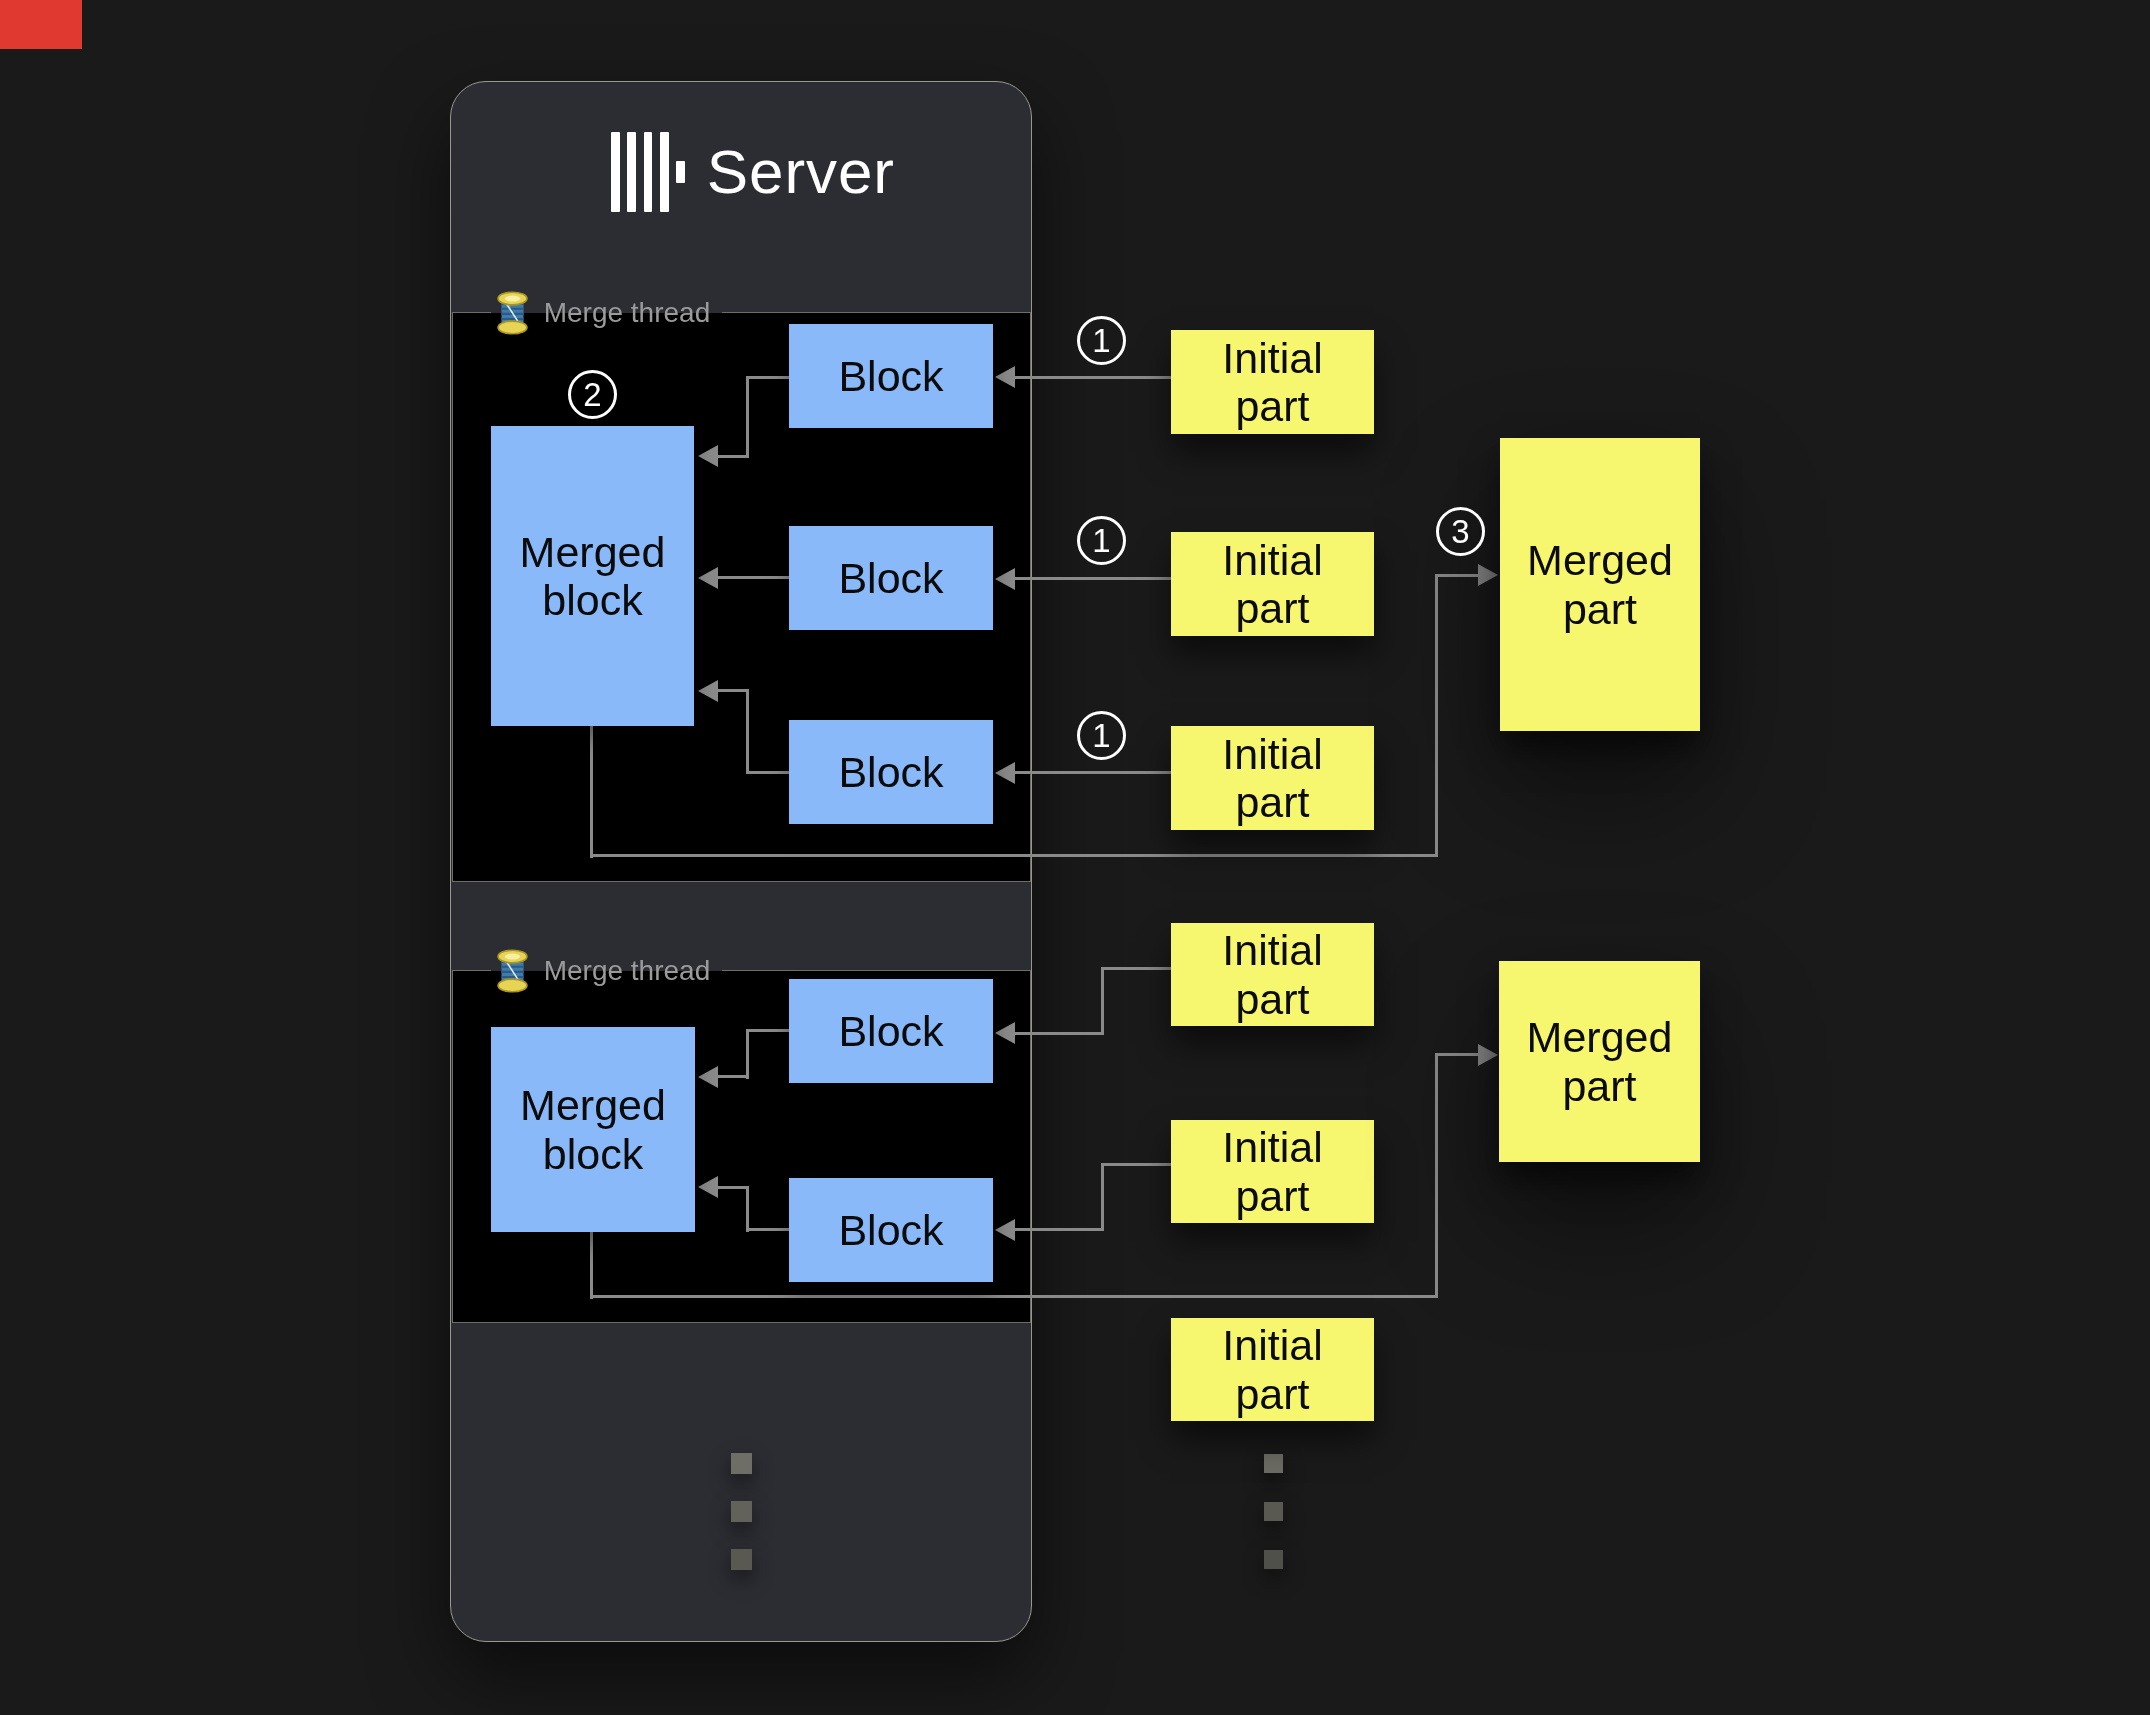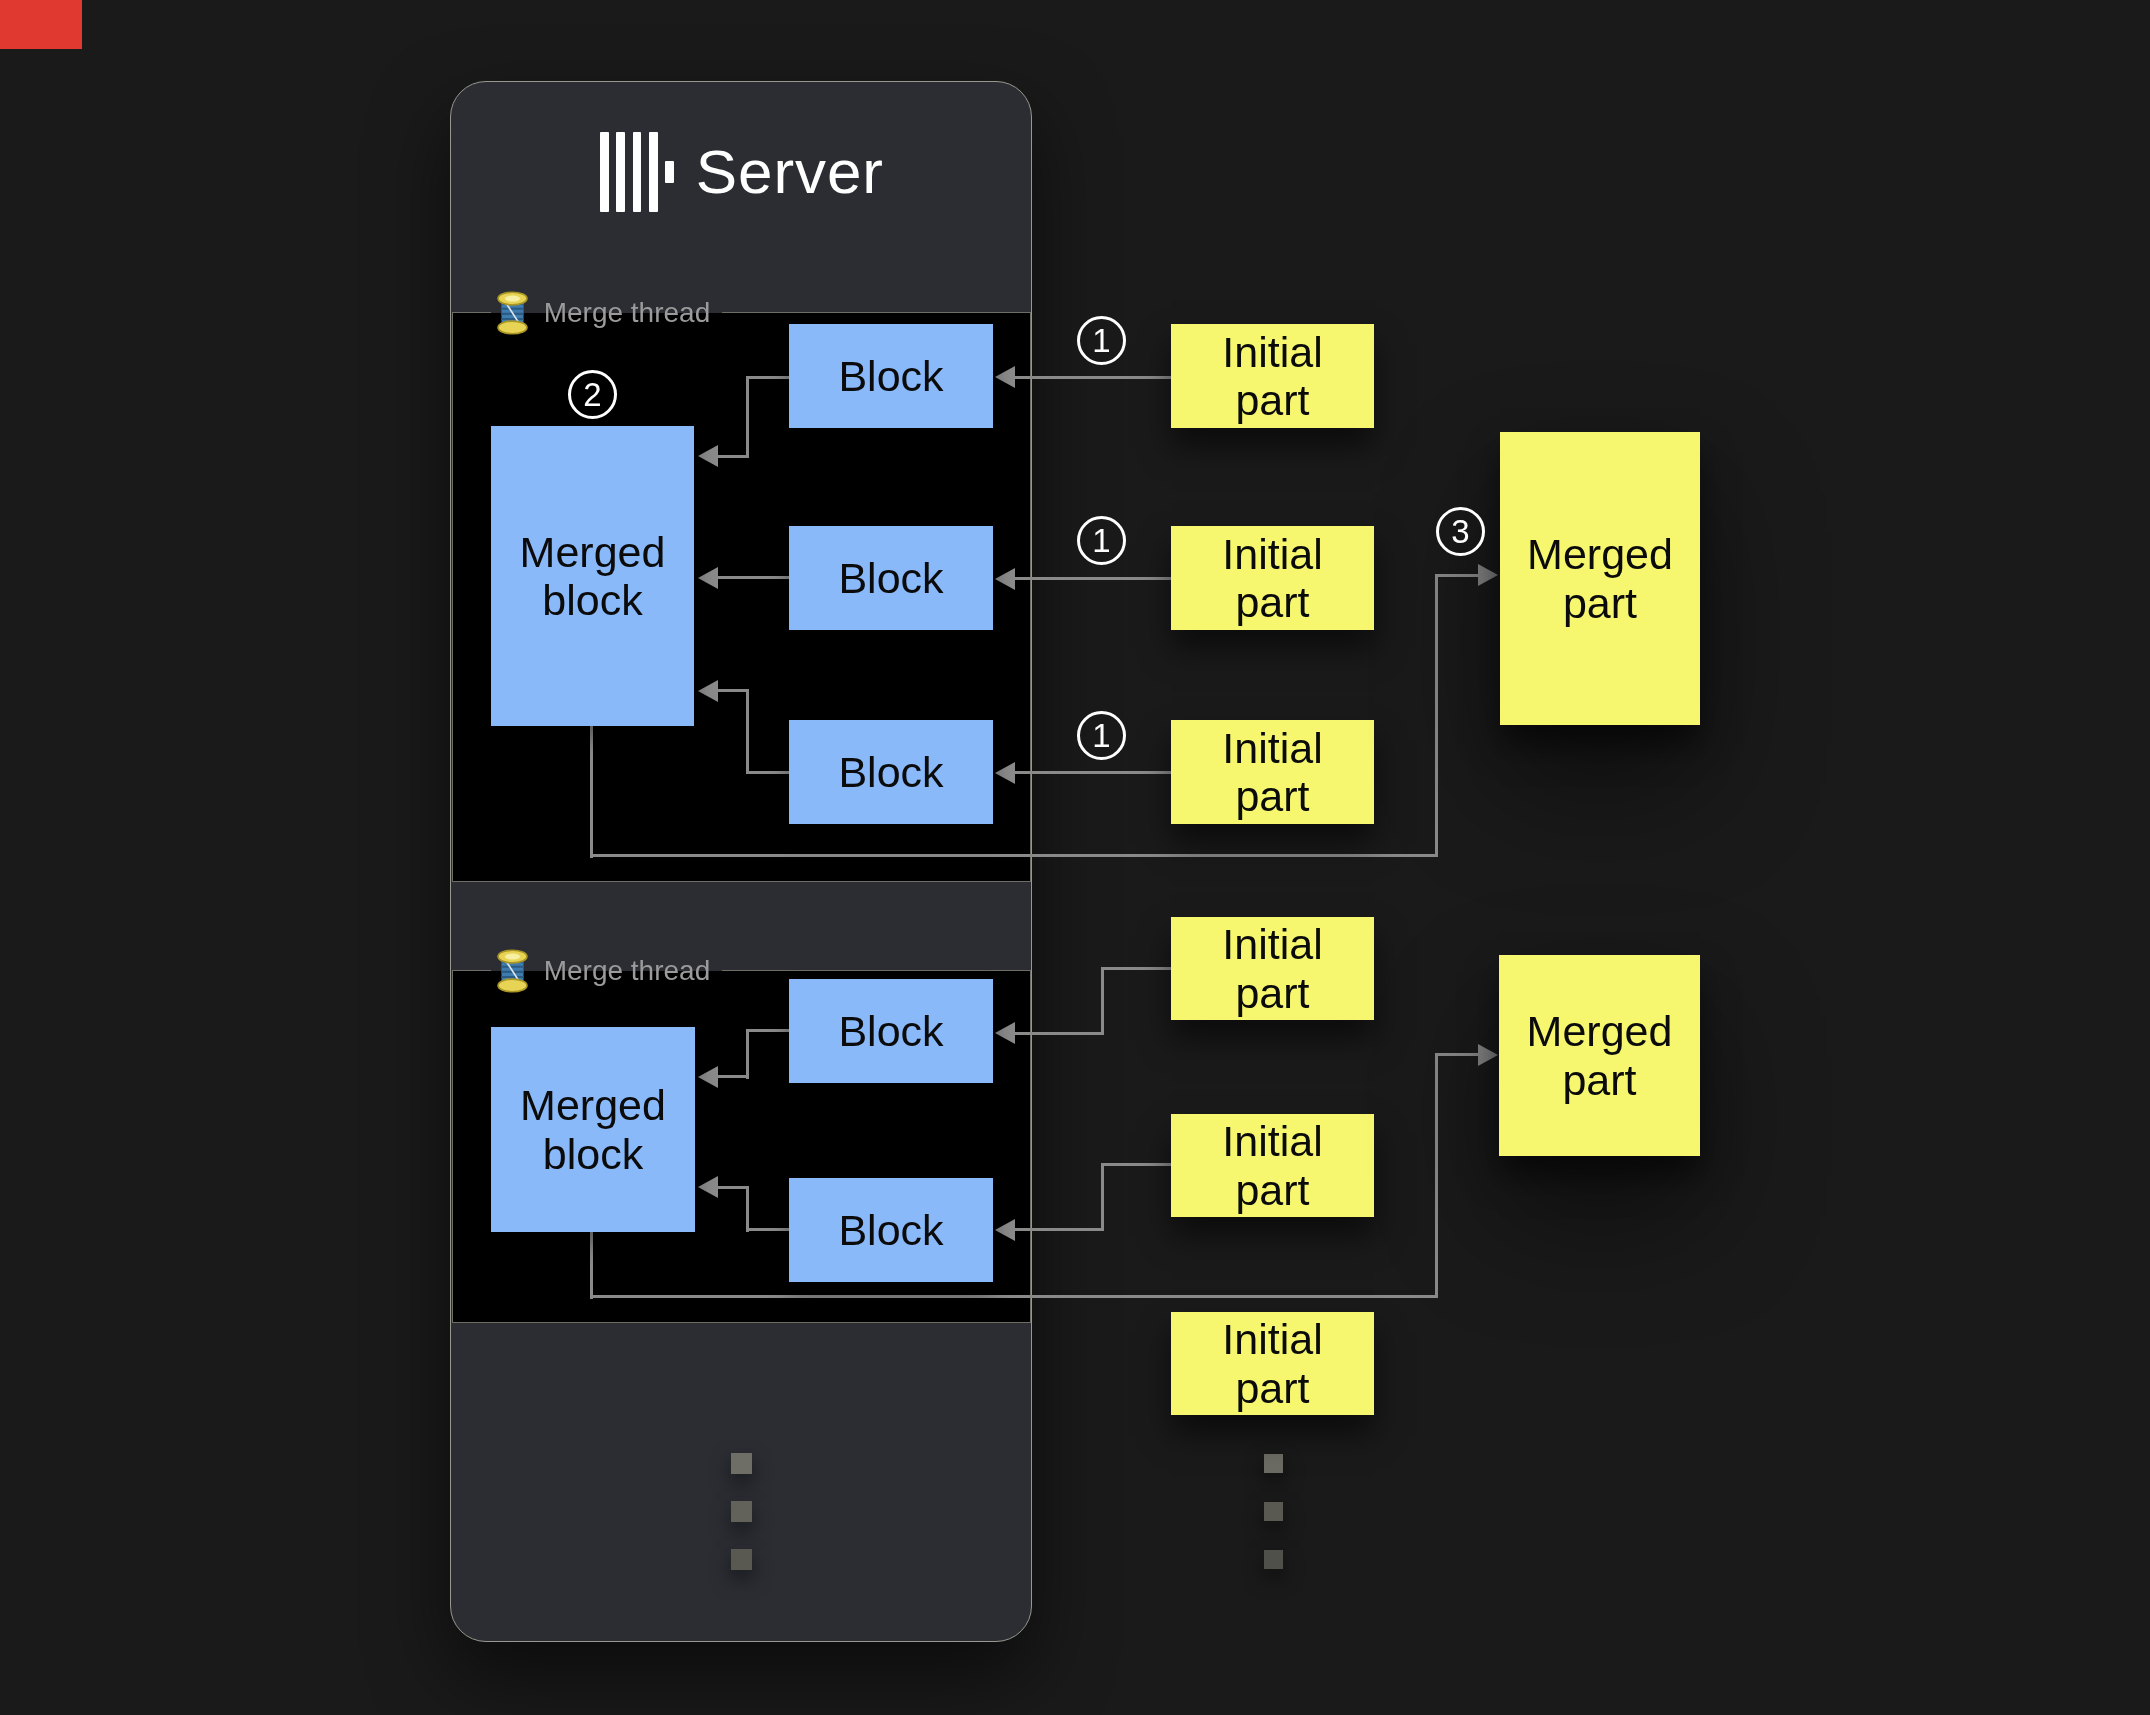--- a/index.html
+++ b/index.html
@@ -24,21 +24,21 @@
   .server{
     position:absolute;left:450px;top:81px;width:582px;height:1561px;
     background:var(--server-bg);
     border:1.7px solid var(--server-border);
     border-radius:36px;
     box-shadow:0 34px 77px rgba(0,0,0,.55);
     box-sizing:border-box;
     z-index:1;
   }
   .server-header{
-    position:absolute;left:1px;top:34px;width:100%;height:111px;
+    position:absolute;left:12px;top:34px;width:100%;height:111px;
     display:flex;align-items:center;justify-content:center;gap:22px;
   }
   .ch-logo{display:flex;align-items:center;gap:7.7px;height:80px;}
   .ch-logo .bar{display:block;width:8.6px;height:80px;background:#ffffff;border-radius:0.9px;}
   .ch-logo .bar.short{height:22px;}
   .server-title{color:#ffffff;font-size:62px;font-weight:400;letter-spacing:0.9px;}
   .server-dots i{
     position:absolute;left:280px;width:20.5px;height:20.5px;display:block;
     box-shadow:0 8.6px 19px rgba(0,0,0,.5);
   }
@@ -63,21 +63,21 @@
   }
   .legend-text{color:var(--thread-label);font-size:28px;white-space:nowrap;}
   .spool{width:39px;height:46px;flex:0 0 auto;}
   
   .box{
     position:absolute;display:flex;align-items:center;justify-content:center;
     text-align:center;color:#0b0b0b;font-size:43px;line-height:1.12;
     box-sizing:border-box;z-index:5;
   }
   .box.blue{background:var(--block-fill);box-shadow:0 12px 19px rgba(0,0,0,.35);}
-  .box.yellow{background:var(--part-fill);box-shadow:0 19px 29px rgba(0,0,0,.55);}
+  .box.yellow{background:var(--part-fill);box-shadow:0 19px 29px rgba(0,0,0,.55);margin-top:6px;}
   .box.halo{box-shadow:0 19px 29px rgba(0,0,0,.55),0 60px 120px rgba(0,0,0,.45);}
   .box span{display:block;padding:0 20.5px;}
   
   .hline{position:absolute;height:3.4px;background:var(--arrow);z-index:4;}
   .vline{position:absolute;width:3.4px;background:var(--arrow);z-index:4;}
   .ah-left{
     position:absolute;width:0;height:0;z-index:4;
     border-top:11px solid transparent;border-bottom:11px solid transparent;
     border-right:20.5px solid var(--arrow);
   }

